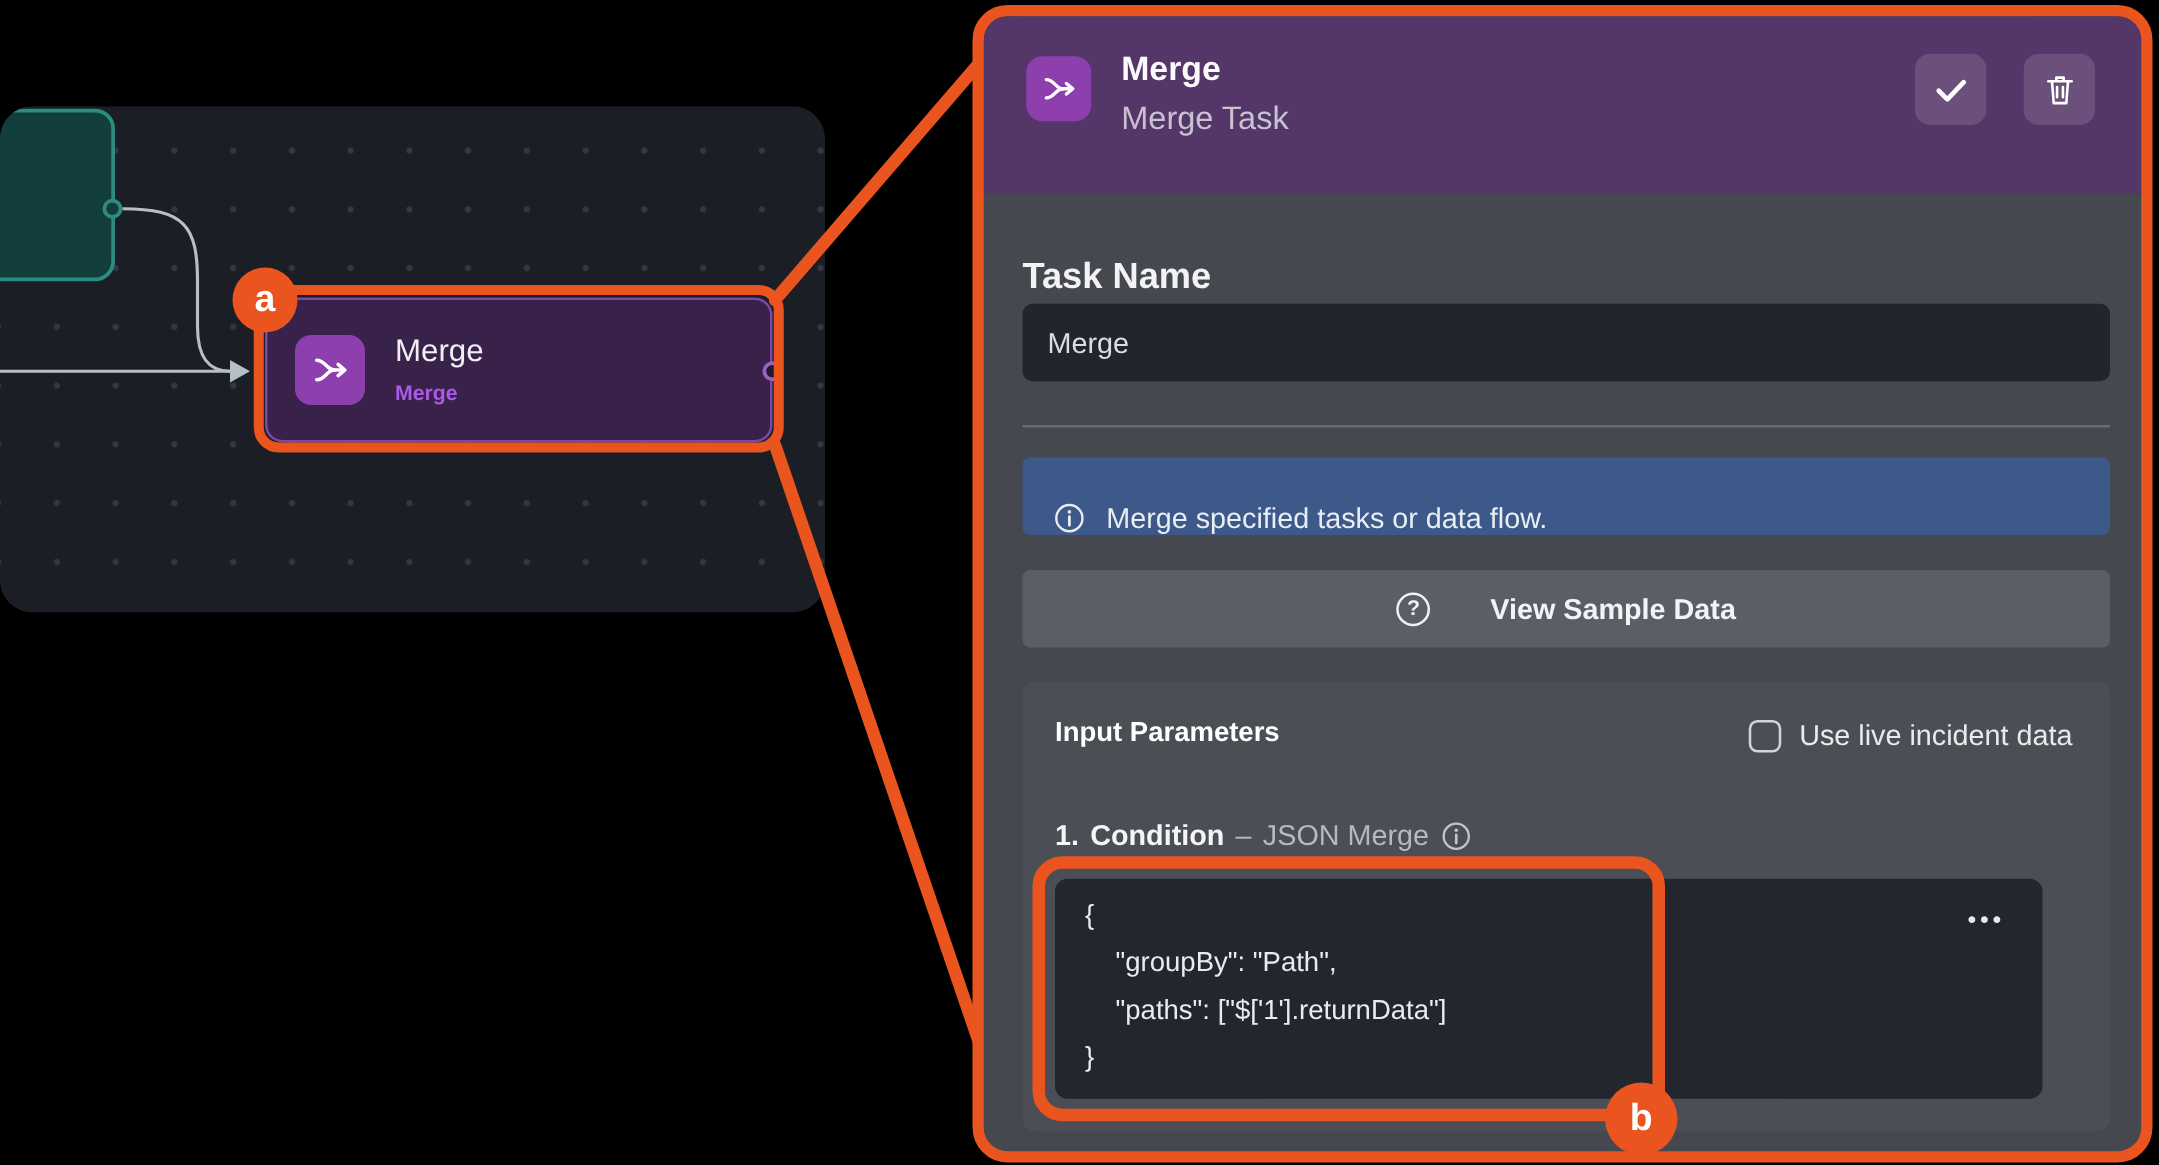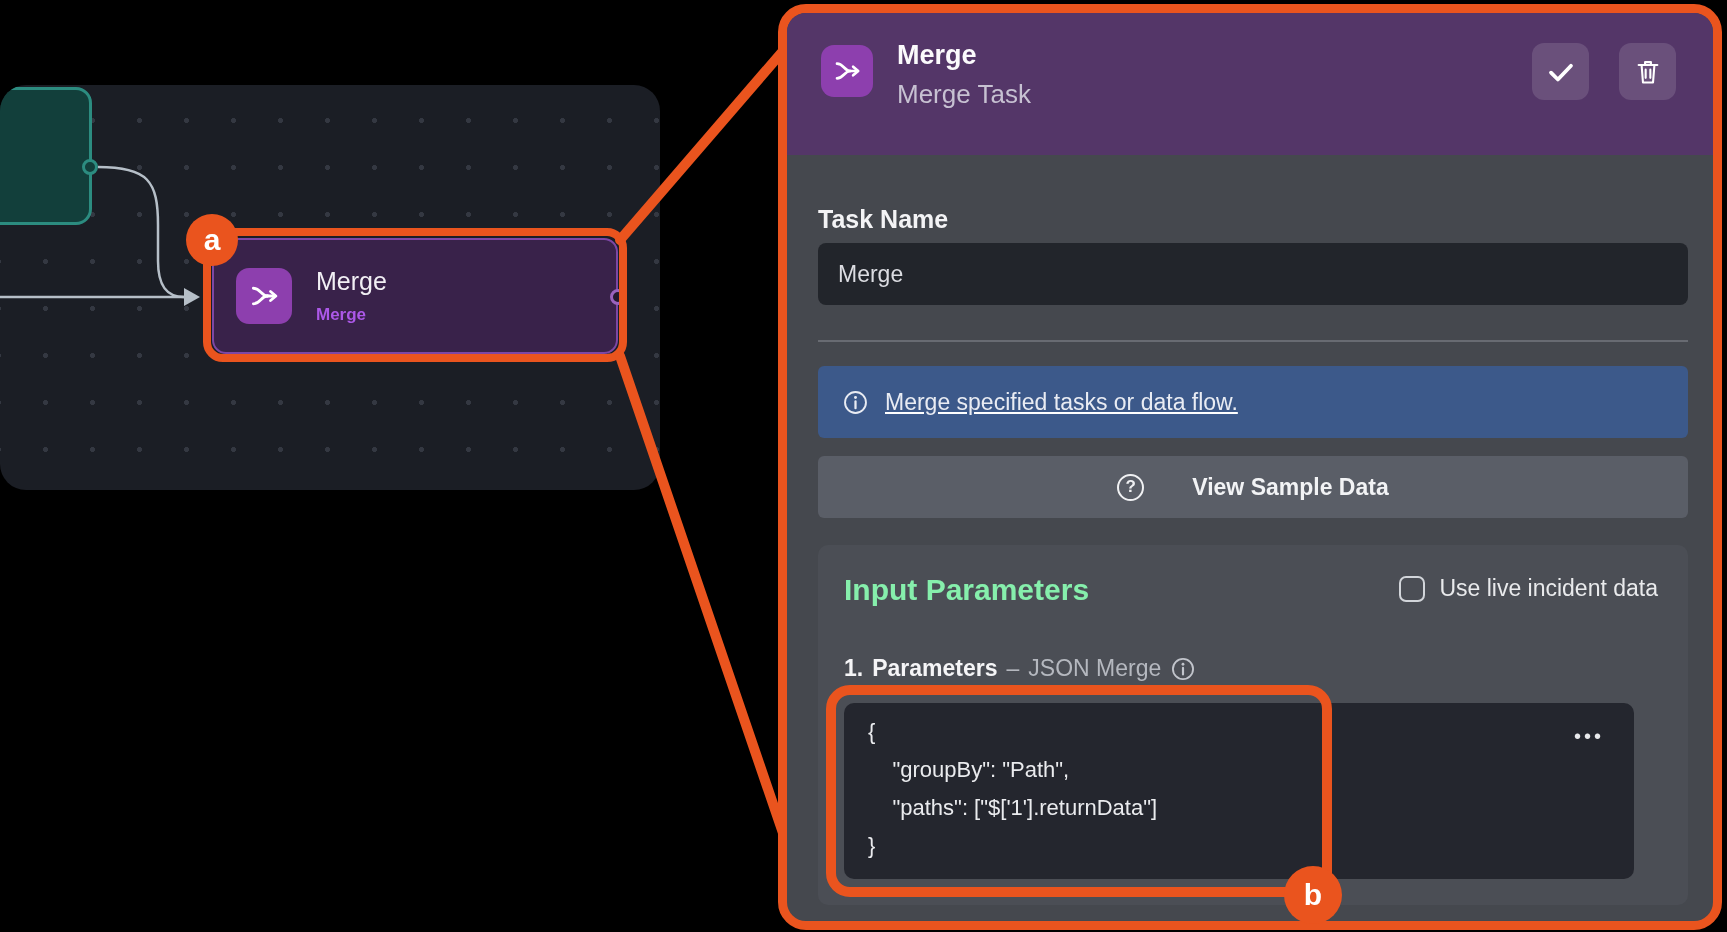--- a/index.html
+++ b/index.html
@@ -42,40 +42,40 @@
   #panel-header{left:0;top:0;width:926px;height:142px;background:#543668;}
   #header-icon{left:34px;top:32px;width:52px;height:52px;border-radius:13px;
     background:#8d3fae;display:flex;align-items:center;justify-content:center;}
   #header-title{left:110px;top:27px;font-size:27px;font-weight:bold;color:#fbfafc;}
   #header-sub{left:110px;top:66px;font-size:26px;color:#c7c1d2;}
   .hdr-btn{top:30px;width:57px;height:57px;border-radius:12px;
     background:rgba(255,255,255,0.13);display:flex;align-items:center;justify-content:center;}
   #confirm-btn{left:745px;}
   #delete-btn{left:832px;}
 
-  #taskname-label{left:31px;top:192px;font-size:25px;font-weight:bold;color:#f3f3f5;}
+  #taskname-label{left:31px;top:192px;font-size:29px;font-weight:bold;color:#f3f3f5;}
   #taskname-input{left:31px;top:230px;width:870px;height:62px;background:#22252b;
     border:none;border-radius:8px;box-sizing:border-box;padding:0 20px;
     font-family:"Liberation Sans",sans-serif;font-size:23px;color:#dcdde2;outline:none;}
   #divider{left:31px;top:327px;width:870px;height:2px;background:#686b72;}
 
-  #info-banner{left:31px;top:353px;width:870px;height:72px;background:#3c598a;
-    border-radius:6px;display:flex;align-items:center;gap:16px;padding-left:24px;
-    box-sizing:border-box;text-decoration:underline;}
+  #info-banner{left:31px;top:353px;width:870px;height:62px;background:#3c598a;
+    border-radius:6px;display:flex;align-items:flex-end;gap:16px;padding-left:24px;
+    box-sizing:border-box;}
   #info-banner .txt{font-size:23px;color:#e9ecf3;}
   #sample-btn{left:31px;top:443px;width:870px;height:62px;background:#5a5e67;
     border-radius:6px;display:flex;align-items:center;justify-content:center;gap:13px;}
   #sample-btn .txt{font-size:23px;font-weight:600;color:#f2f3f5;margin-left:35px;}
   .q-icon{width:27px;height:27px;border-radius:50%;border:2px solid #f0f1f3;
     display:flex;align-items:center;justify-content:center;
     font-size:17px;font-weight:bold;color:#f0f1f3;box-sizing:border-box;}
 
   #params-card{left:31px;top:532px;width:870px;height:360px;background:#4b4e55;
     border-radius:10px;}
-  #params-head{left:26px;top:28px;font-size:30px;font-weight:bold;color:#86efac;}
+  #params-head{left:26px;top:28px;font-size:22px;font-weight:bold;color:#ffffff;}
   #live-row{right:30px;top:30px;display:flex;align-items:flex-end;gap:14px;position:absolute;}
   #live-checkbox{appearance:none;-webkit-appearance:none;margin:0;width:26px;height:26px;
     border:2.5px solid #d2d5da;border-radius:7px;background:transparent;}
   #live-label{font-size:23px;color:#e9eaec;}
   #condition-row{left:26px;top:110px;display:flex;align-items:center;gap:9px;position:absolute;}
   .cond-bold{font-size:23px;font-weight:bold;color:#f5f5f7;}
   .cond-gray{font-size:23px;color:#b5b8bf;}
   #code-box{left:26px;top:158px;width:790px;height:176px;background:#24262e;
     border-radius:10px;}
   #code-lines{position:absolute;left:24px;top:10px;}
@@ -178,21 +178,21 @@
   <div id="params-card" class="abs">
     <div id="params-head" class="abs">Input Parameters</div>
 
     <div id="live-row">
       <input id="live-checkbox" type="checkbox" style="">
       <span id="live-label">Use live incident data</span>
     </div>
 
     <div id="condition-row">
       <span class="cond-bold">1.</span>
-      <span class="cond-bold">Parameters</span>
+      <span class="cond-bold">Condition</span>
       <span class="cond-gray">–</span>
       <span class="cond-gray">JSON Merge</span>
       <span style="color:#c2c5cc;">
         <svg width="26" height="26" viewBox="0 0 24 24">
           <circle cx="12" cy="12" r="9.3" stroke="currentColor" stroke-width="1.7" fill="none"></circle>
           <circle cx="12" cy="7.6" r="1.3" fill="currentColor"></circle>
           <path d="M12 11v6" stroke="currentColor" stroke-width="2" stroke-linecap="round"></path>
         </svg>
       </span>
     </div>

